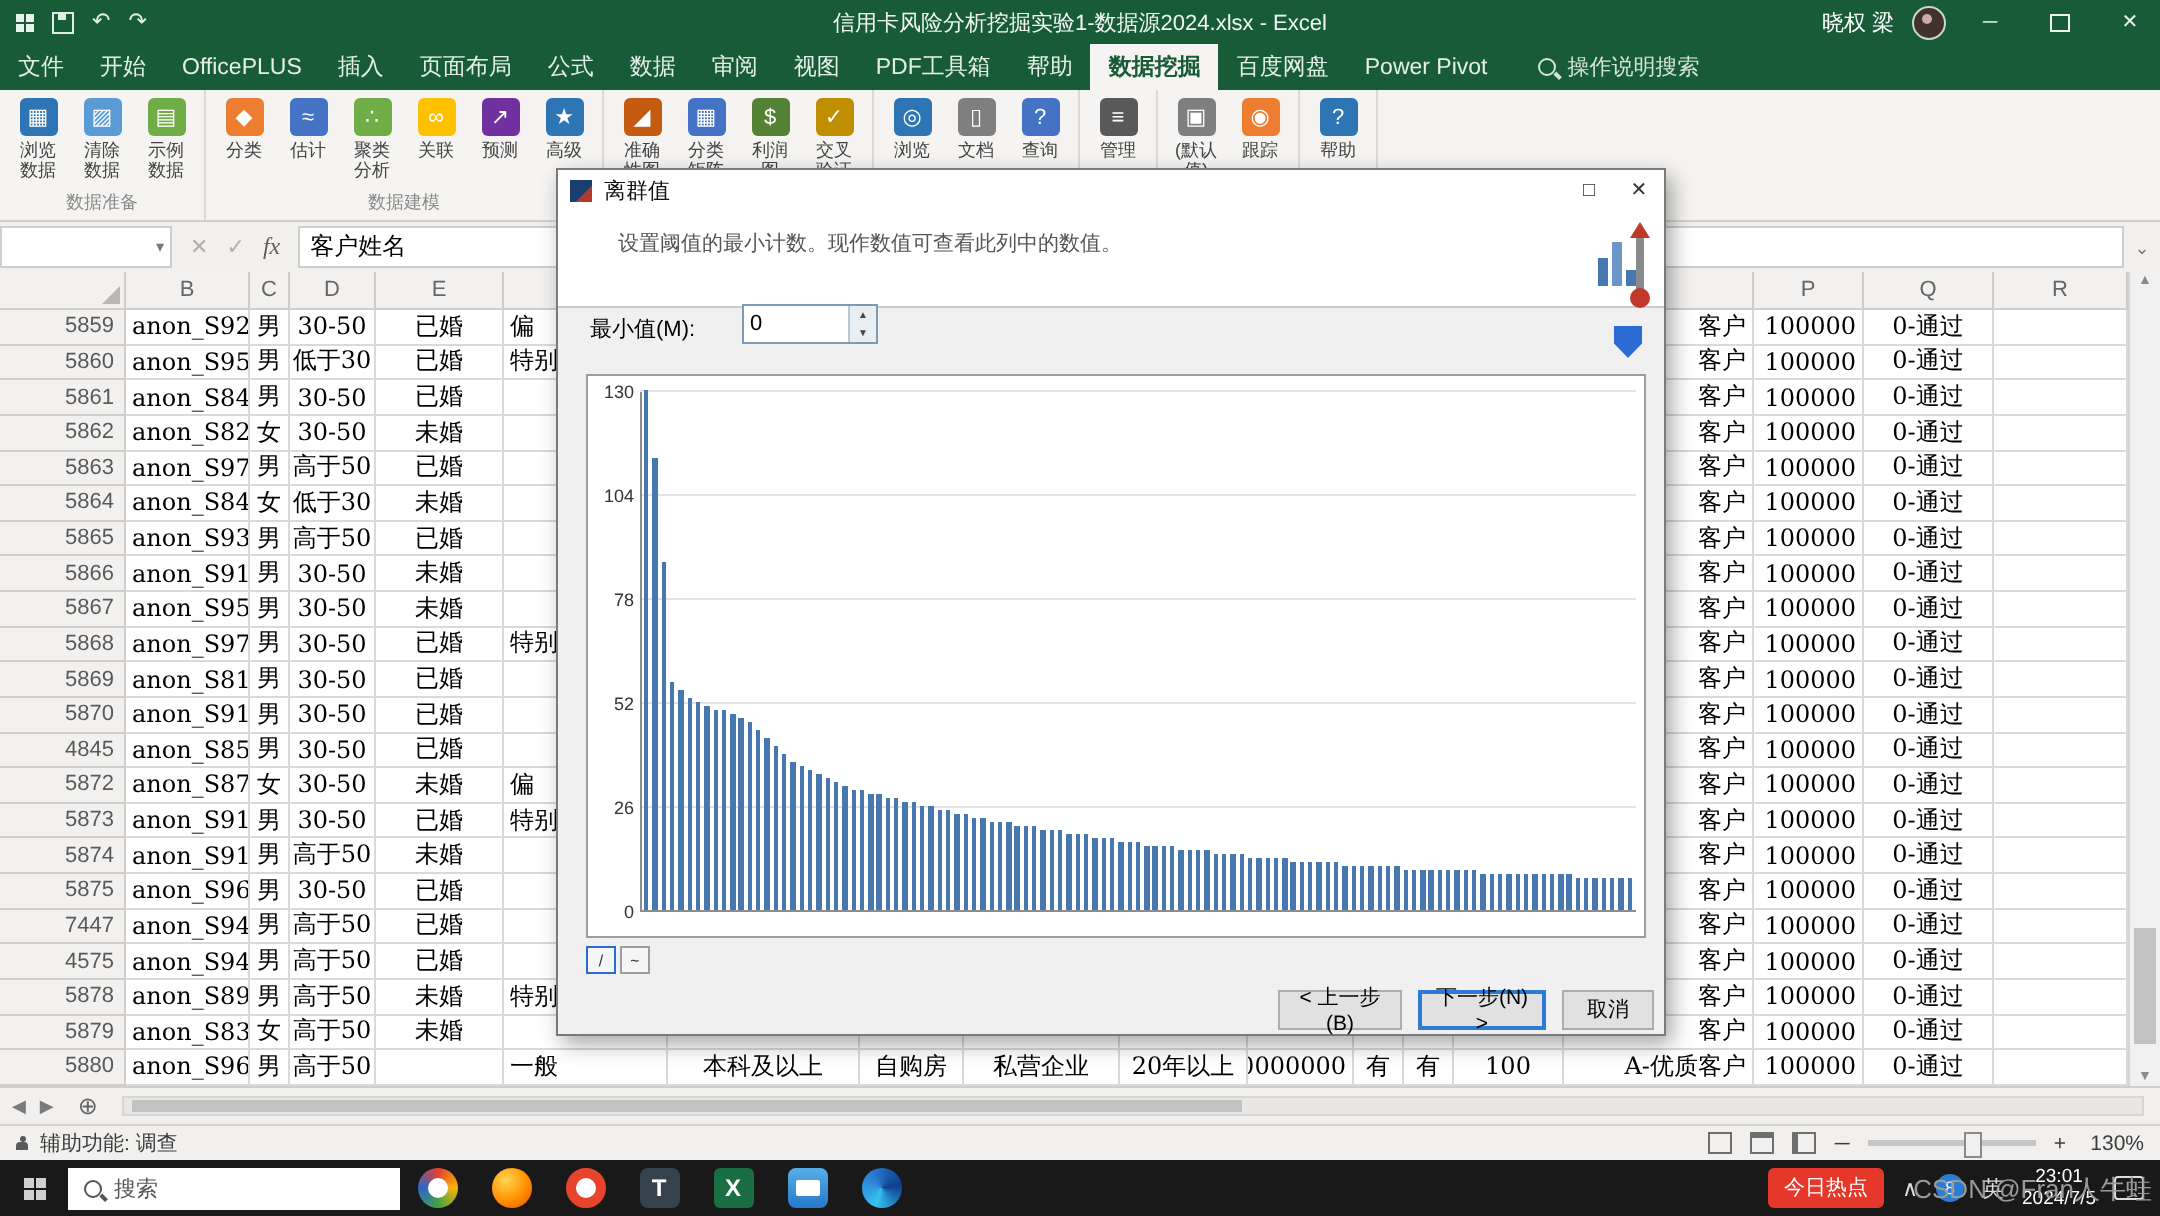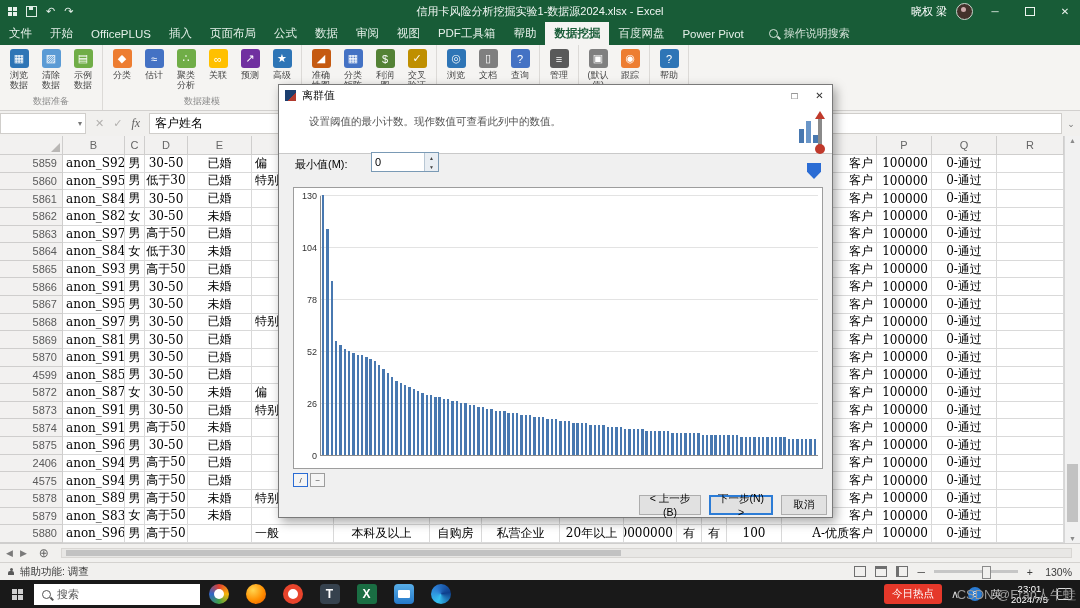--- a/index.html
+++ b/index.html
@@ -581,21 +581,21 @@
       <div class="gcell" style="width: 53px; justify-content: flex-end;"></div>
       <div class="gcell" style="width: 25px; justify-content: center;"></div>
       <div class="gcell" style="width: 25px; justify-content: center;"></div>
       <div class="gcell" style="width: 55px; justify-content: center;"></div>
       <div class="gcell" style="width: 95px; justify-content: flex-end;">客户</div>
       <div class="gcell" style="width: 55px; justify-content: flex-end;">100000</div>
       <div class="gcell" style="width: 65px; justify-content: center;">0-通过</div>
       <div class="gcell" style="width: 67px; justify-content: flex-start;"></div>
     </div>
     <div class="grow">
-      <div class="gcell grhead" style="width: 63px;">4599</div>
+      <div class="gcell grhead" style="width: 63px;">4845</div>
       <div class="gcell" style="width: 62px; justify-content: flex-start;">anon_S8598</div>
       <div class="gcell" style="width: 20px; justify-content: center;">男</div>
       <div class="gcell" style="width: 43px; justify-content: center;">30-50</div>
       <div class="gcell" style="width: 64px; justify-content: center;">已婚</div>
       <div class="gcell" style="width: 82px; justify-content: flex-start;"></div>
       <div class="gcell" style="width: 96px; justify-content: center;"></div>
       <div class="gcell" style="width: 52px; justify-content: center;"></div>
       <div class="gcell" style="width: 78px; justify-content: center;"></div>
       <div class="gcell" style="width: 64px; justify-content: center;"></div>
       <div class="gcell" style="width: 53px; justify-content: flex-end;"></div>
@@ -681,21 +681,21 @@
       <div class="gcell" style="width: 53px; justify-content: flex-end;"></div>
       <div class="gcell" style="width: 25px; justify-content: center;"></div>
       <div class="gcell" style="width: 25px; justify-content: center;"></div>
       <div class="gcell" style="width: 55px; justify-content: center;"></div>
       <div class="gcell" style="width: 95px; justify-content: flex-end;">客户</div>
       <div class="gcell" style="width: 55px; justify-content: flex-end;">100000</div>
       <div class="gcell" style="width: 65px; justify-content: center;">0-通过</div>
       <div class="gcell" style="width: 67px; justify-content: flex-start;"></div>
     </div>
     <div class="grow">
-      <div class="gcell grhead" style="width: 63px;">2406</div>
+      <div class="gcell grhead" style="width: 63px;">7447</div>
       <div class="gcell" style="width: 62px; justify-content: flex-start;">anon_S9473</div>
       <div class="gcell" style="width: 20px; justify-content: center;">男</div>
       <div class="gcell" style="width: 43px; justify-content: center;">高于50</div>
       <div class="gcell" style="width: 64px; justify-content: center;">已婚</div>
       <div class="gcell" style="width: 82px; justify-content: flex-start;"></div>
       <div class="gcell" style="width: 96px; justify-content: center;"></div>
       <div class="gcell" style="width: 52px; justify-content: center;"></div>
       <div class="gcell" style="width: 78px; justify-content: center;"></div>
       <div class="gcell" style="width: 64px; justify-content: center;"></div>
       <div class="gcell" style="width: 53px; justify-content: flex-end;"></div>

